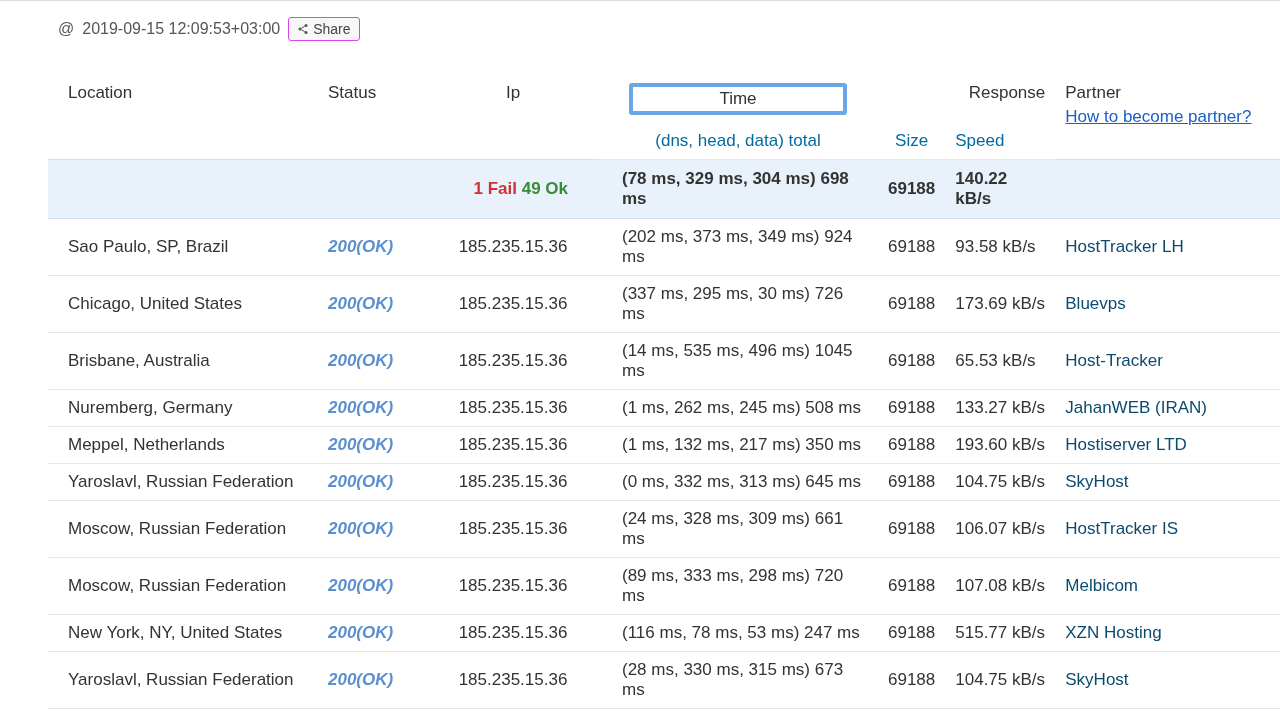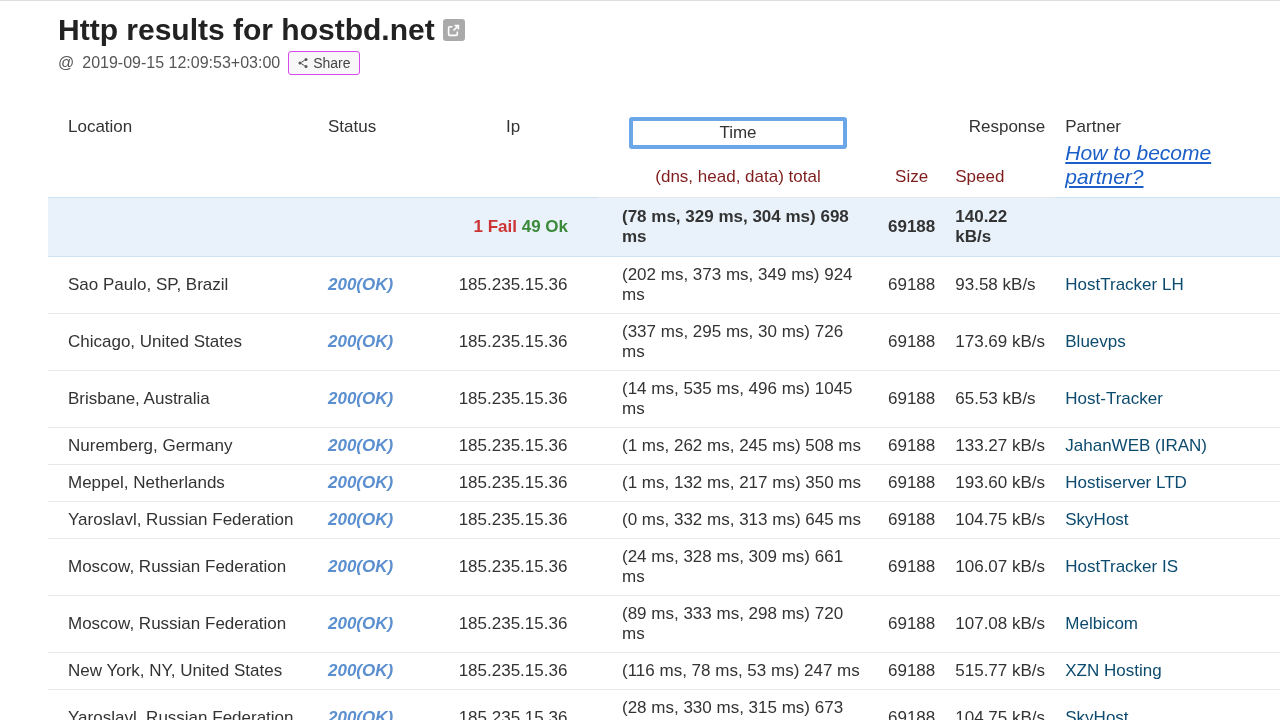--- a/index.html
+++ b/index.html
@@ -72,21 +72,21 @@
   }
   th {
     font-weight: 400;
     color: #333;
   }
   thead tr:first-child th {
     border-bottom: none;
   }
   thead tr:nth-child(2) th {
     font-weight: 400;
-    color: #7f1d1d;
+    color: #0369a1;
   }
   .col-location { width: 270px; padding-left: 20px;}
   .col-status   { width: 110px; }
   .col-ip       { width: 170px; text-align:center;}
   .col-time     { width: 280px; text-align:center; }
   .col-size     { width: 65px; text-align:center;}
   .col-speed    { width: 110px; }
   .col-partner  { }
 
   .th-time-wrap {
@@ -105,48 +105,37 @@
   }
   .summary-status { text-align: right; padding-right: 30px;}
   .fail-text { color: #cc3333; font-weight: 700; }
   .ok-text   { color: #3a8a3a; font-weight: 700; }
 
   .status-cell { color: #5b8fcf; font-weight: 700; font-style: italic; }
   .partner-cell { color: #0c4a6e; }
   .partner-link {
     color: #1a5ec7;
     text-decoration: underline;
-    font-size: 21px;
+    font-size: 17px;
     display: block;
     margin-top: 4px;
     cursor: pointer;
-    font-style: italic;
   }
 
   tbody tr td { padding-top: 8px; padding-bottom: 8px; }
   td.col-time{text-align:left;padding-left:24px;}
   th.col-location, td.col-location{border-left:none;}
   thead th { vertical-align: top; }
 </style>
 </head>
 <body>
 
 <div class="container">
 
   <div class="header">
-    <div class="title">
-      <span>Http results for hostbd.net</span>
-      <span class="title-link-icon">
-        <svg viewBox="0 0 24 24" fill="none" stroke="#fff" stroke-width="3">
-          <path d="M14 3h7v7"></path>
-            <path d="M21 3l-9 9"></path>
-            <path d="M19 14v5a2 2 0 0 1-2 2H5a2 2 0 0 1-2-2V7a2 2 0 0 1 2-2h5"></path>
-        </svg>
-      </span>
-    </div>
     <div class="subline">
       <span>@</span>
       <span>2019-09-15 12:09:53+03:00</span>
       <button class="share-btn">
         <svg viewBox="0 0 24 24" fill="#555">
           <circle cx="18" cy="5" r="3"></circle>
             <circle cx="6" cy="12" r="3"></circle>
             <circle cx="18" cy="19" r="3"></circle>
           <path d="M8.6 10.6l6.8-4M8.6 13.4l6.8 4" stroke="#555" stroke-width="2"></path>
         </svg>

